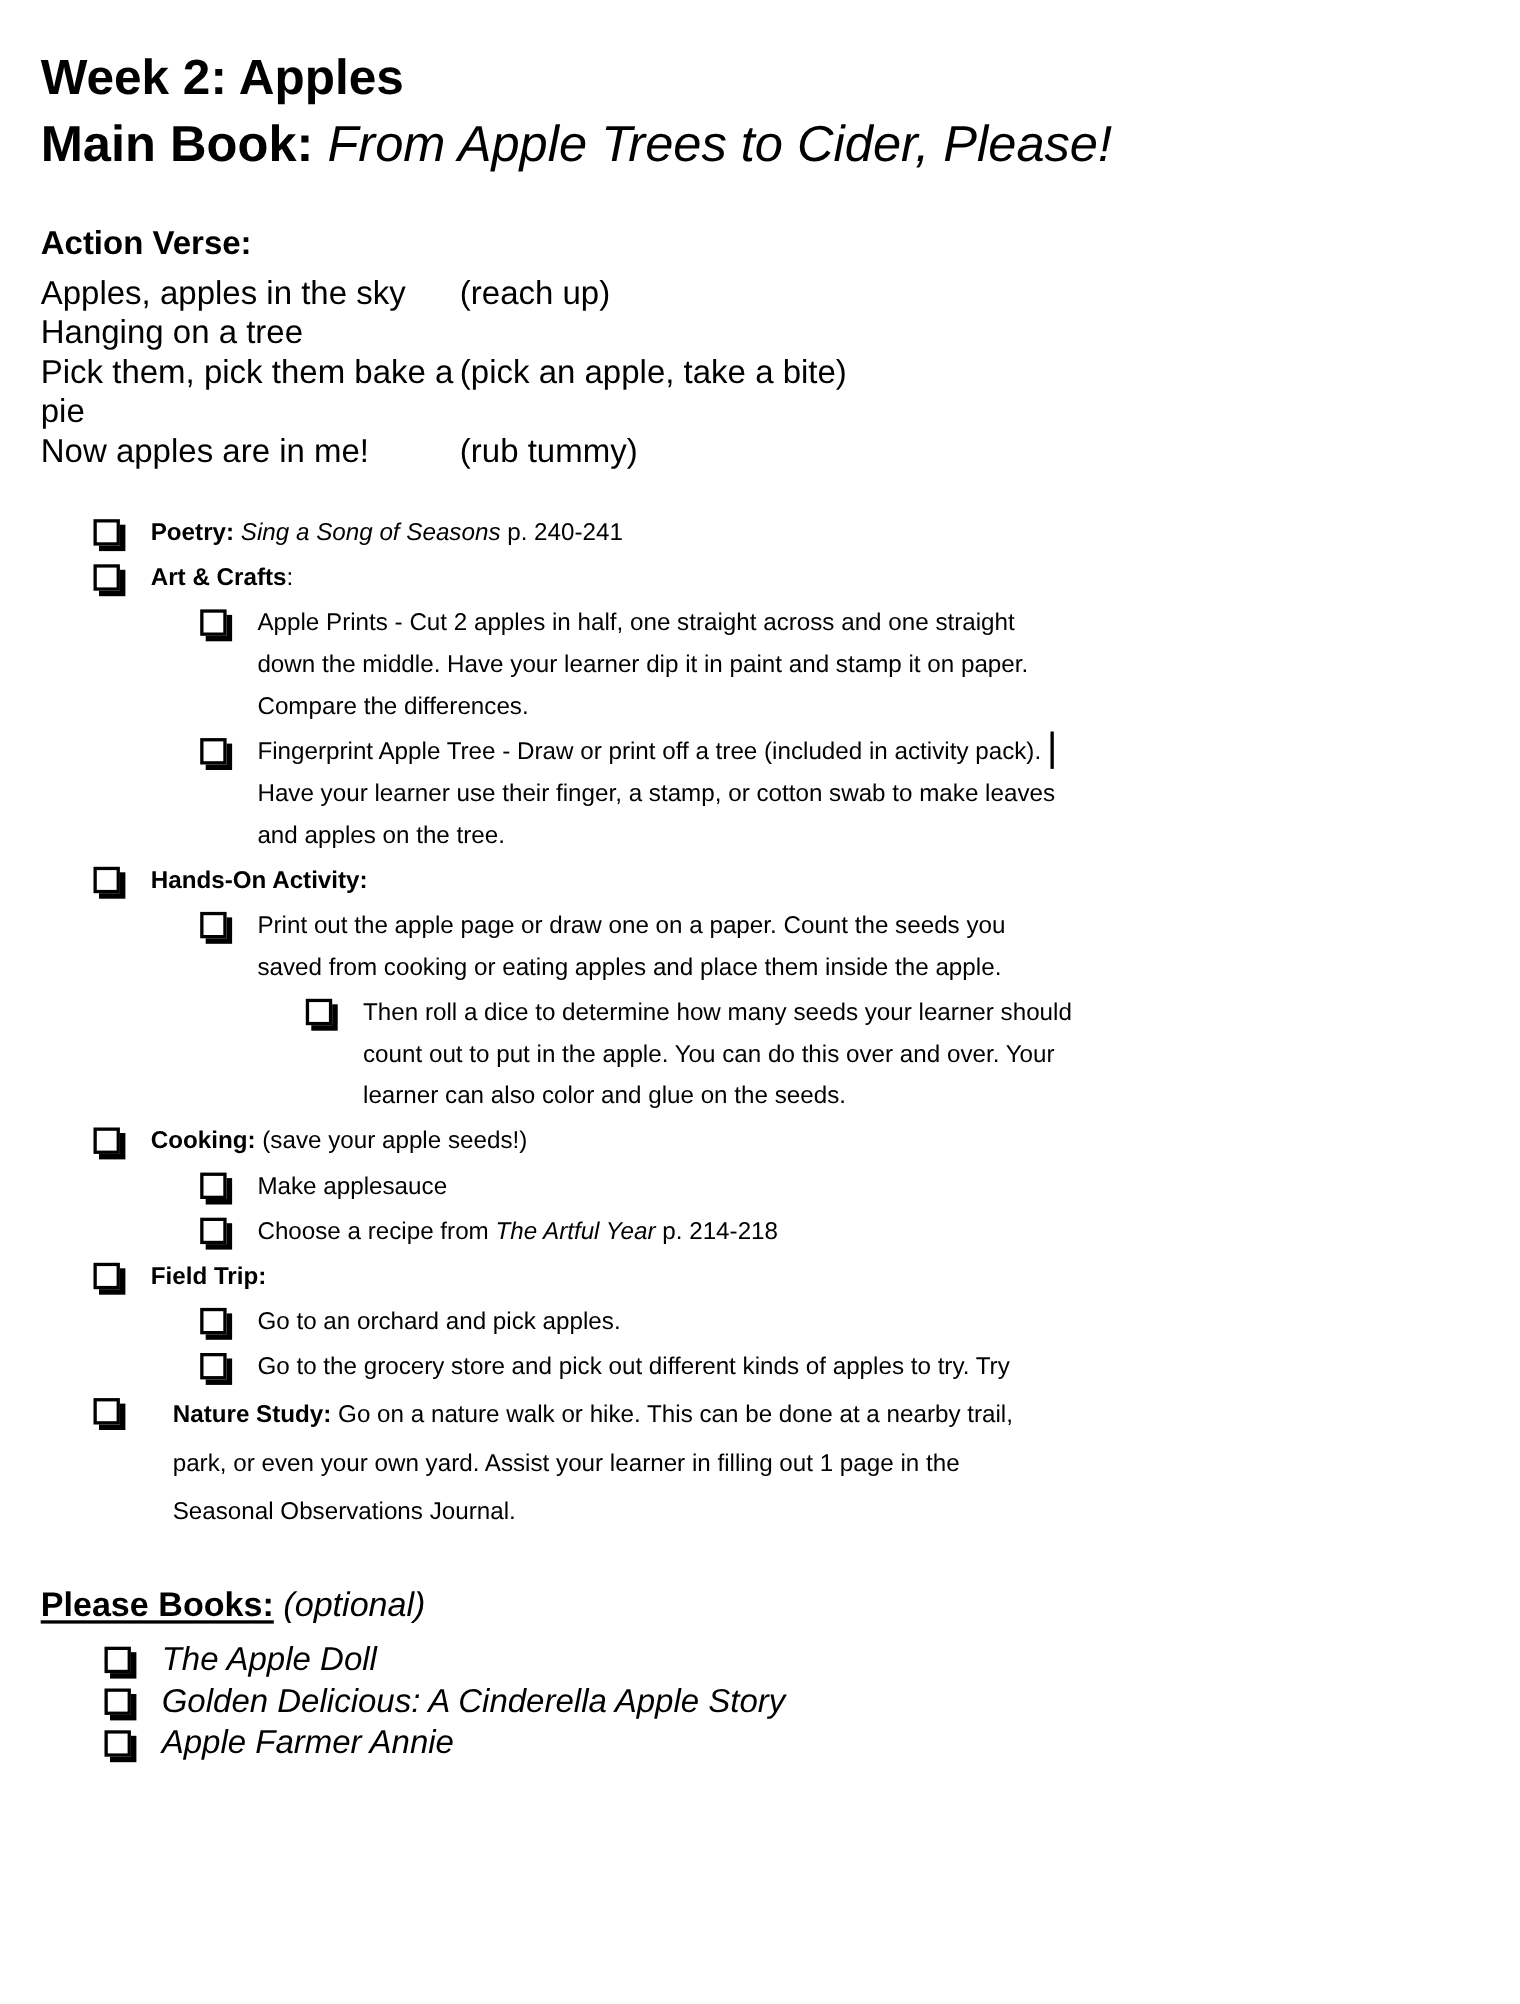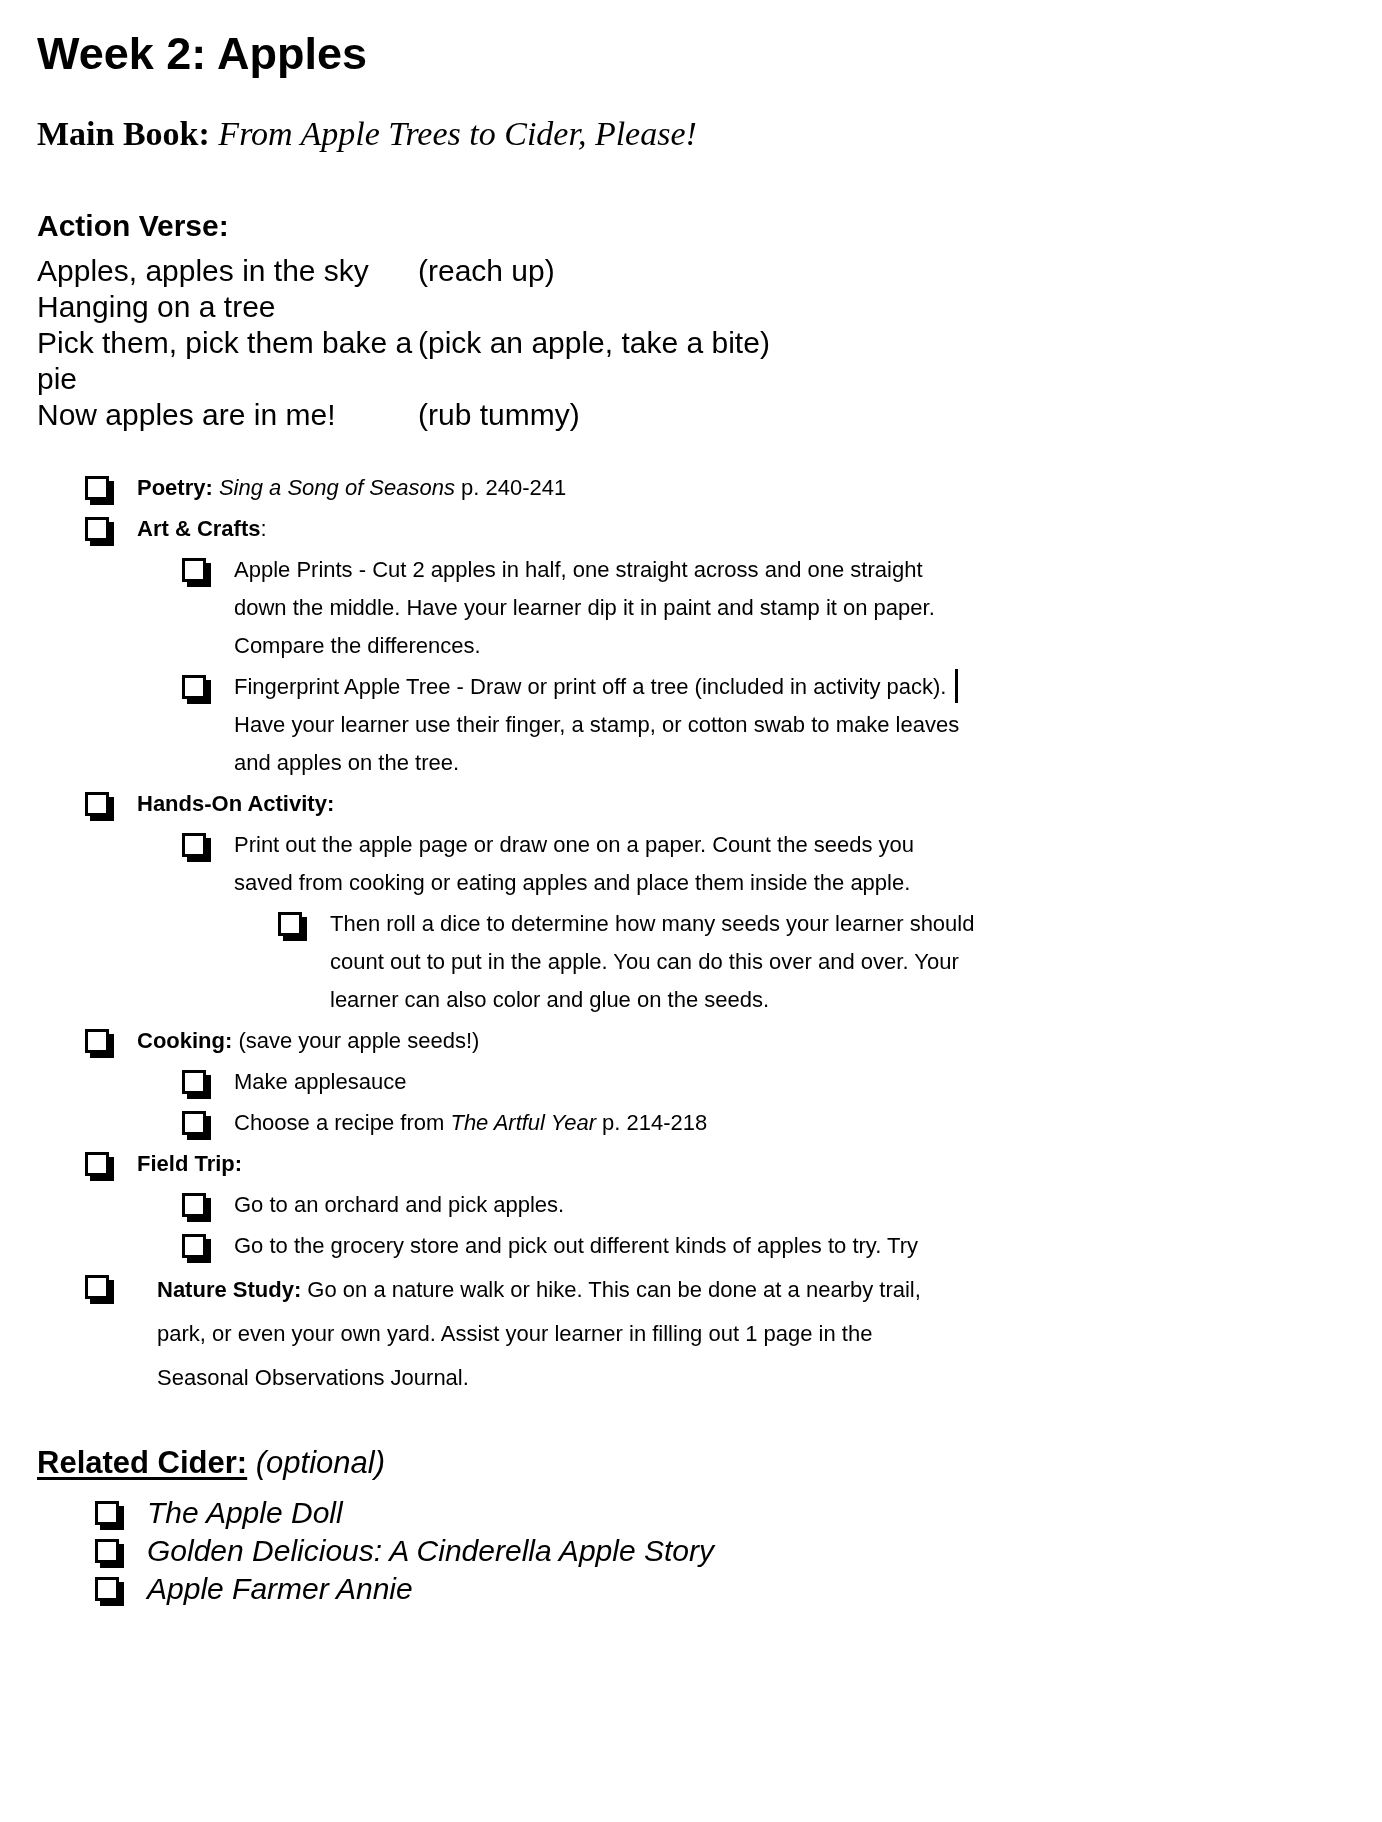--- a/index.html
+++ b/index.html
@@ -5,33 +5,32 @@
   html, body { margin: 0; padding: 0; background: #fff; }
   .page {
     position: relative;
     width: 1382px;
     height: 1822px;
     background: #ffffff;
     color: #000000;
     font-family: "Liberation Sans", "DejaVu Sans", sans-serif;
     overflow: hidden;
     box-sizing: border-box;
-    padding: 0 37px;
+    padding: 16px 37px;
   }
   .doc-title {
     margin-top: 30px;
     font-size: 45px;
     line-height: 48px;
     font-weight: bold;
   }
   .main-book {
-    margin-top: 36px;
-    font-size: 34px;
+    margin-top: 16px;
+    font-size: 46px;
     line-height: 40px;
-    font-family: Liberation Serif, serif;
   }
   .main-book .label { font-weight: bold; }
   .main-book .book  { font-style: italic; }
 
   .verse-heading {
     margin-top: 53px;
     font-size: 30px;
     line-height: 38px;
     font-weight: bold;
   }
@@ -211,21 +210,21 @@
         <span class="checkbox"></span>
         <div class="cl-text">
           <div><span class="b ">Nature Study: </span><span class="">Go on a nature walk or hike. This can be done at a nearby trail,</span></div>
           <div><span class="">park, or even your own yard. Assist your learner in filling out 1 page in the</span></div>
           <div><span class="">Seasonal Observations Journal.</span></div>
         </div>
       </div>
     </div>
 
   <div class="related-heading">
-    <span class="rh-label">Related Cider:</span>
+    <span class="rh-label">Please Books:</span>
     <span> </span>
     <span class="rh-note">(optional)</span>
   </div>
 
   <div class="books checklist" id="books-container" style="margin-top:12px;">
       <div class="cl-item lv1">
         <span class="checkbox"></span>
         <div class="cl-text">
           <div><span class="">The Apple Doll</span></div>
         </div>

